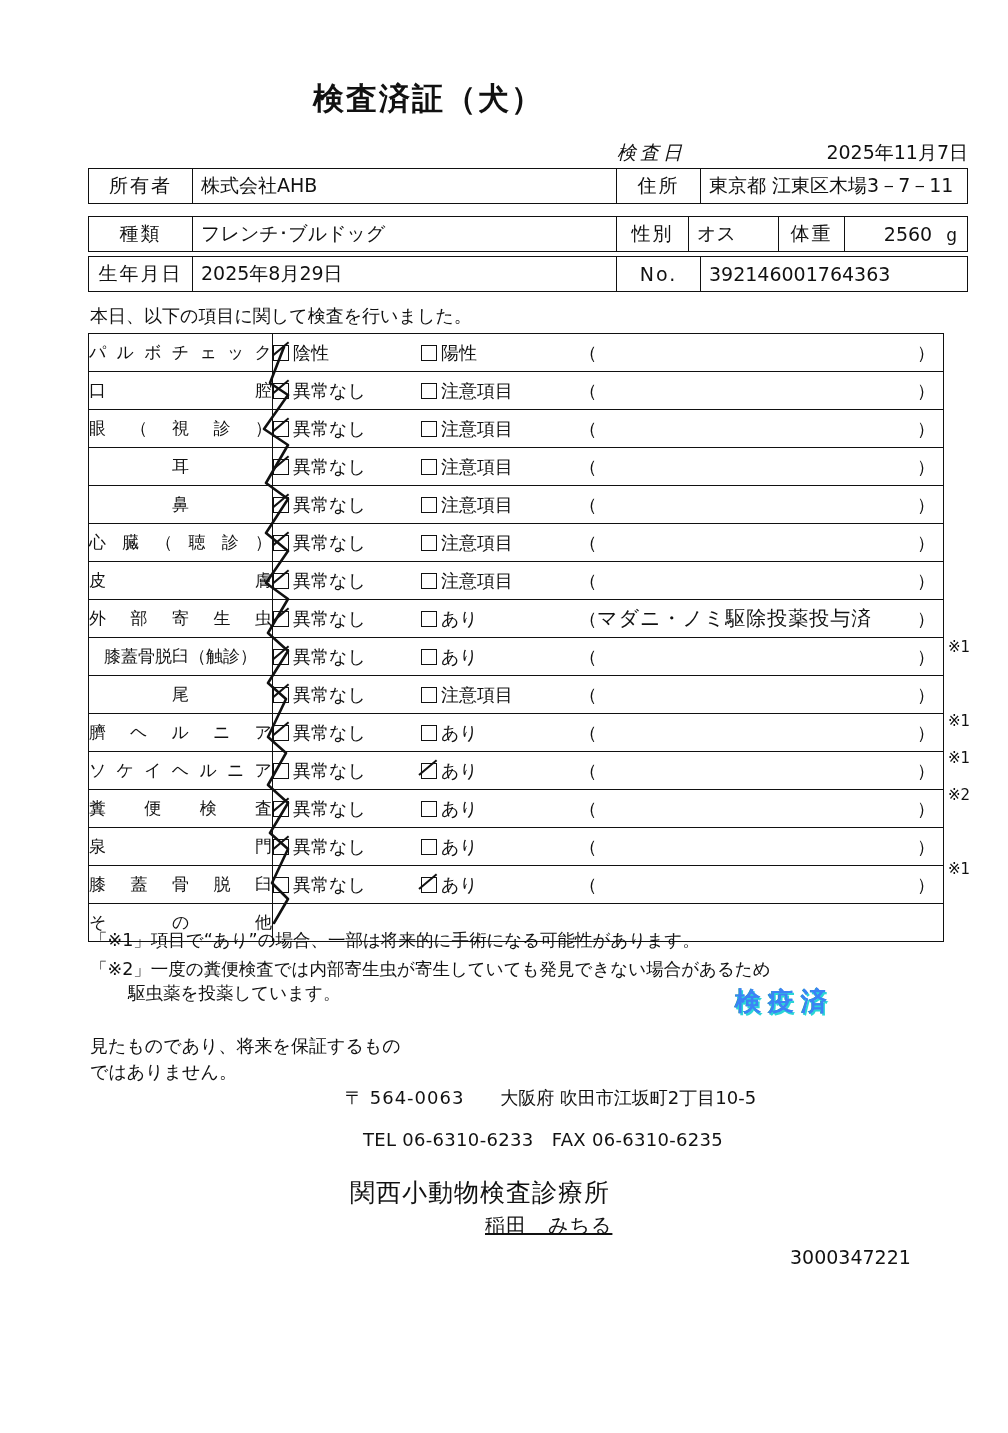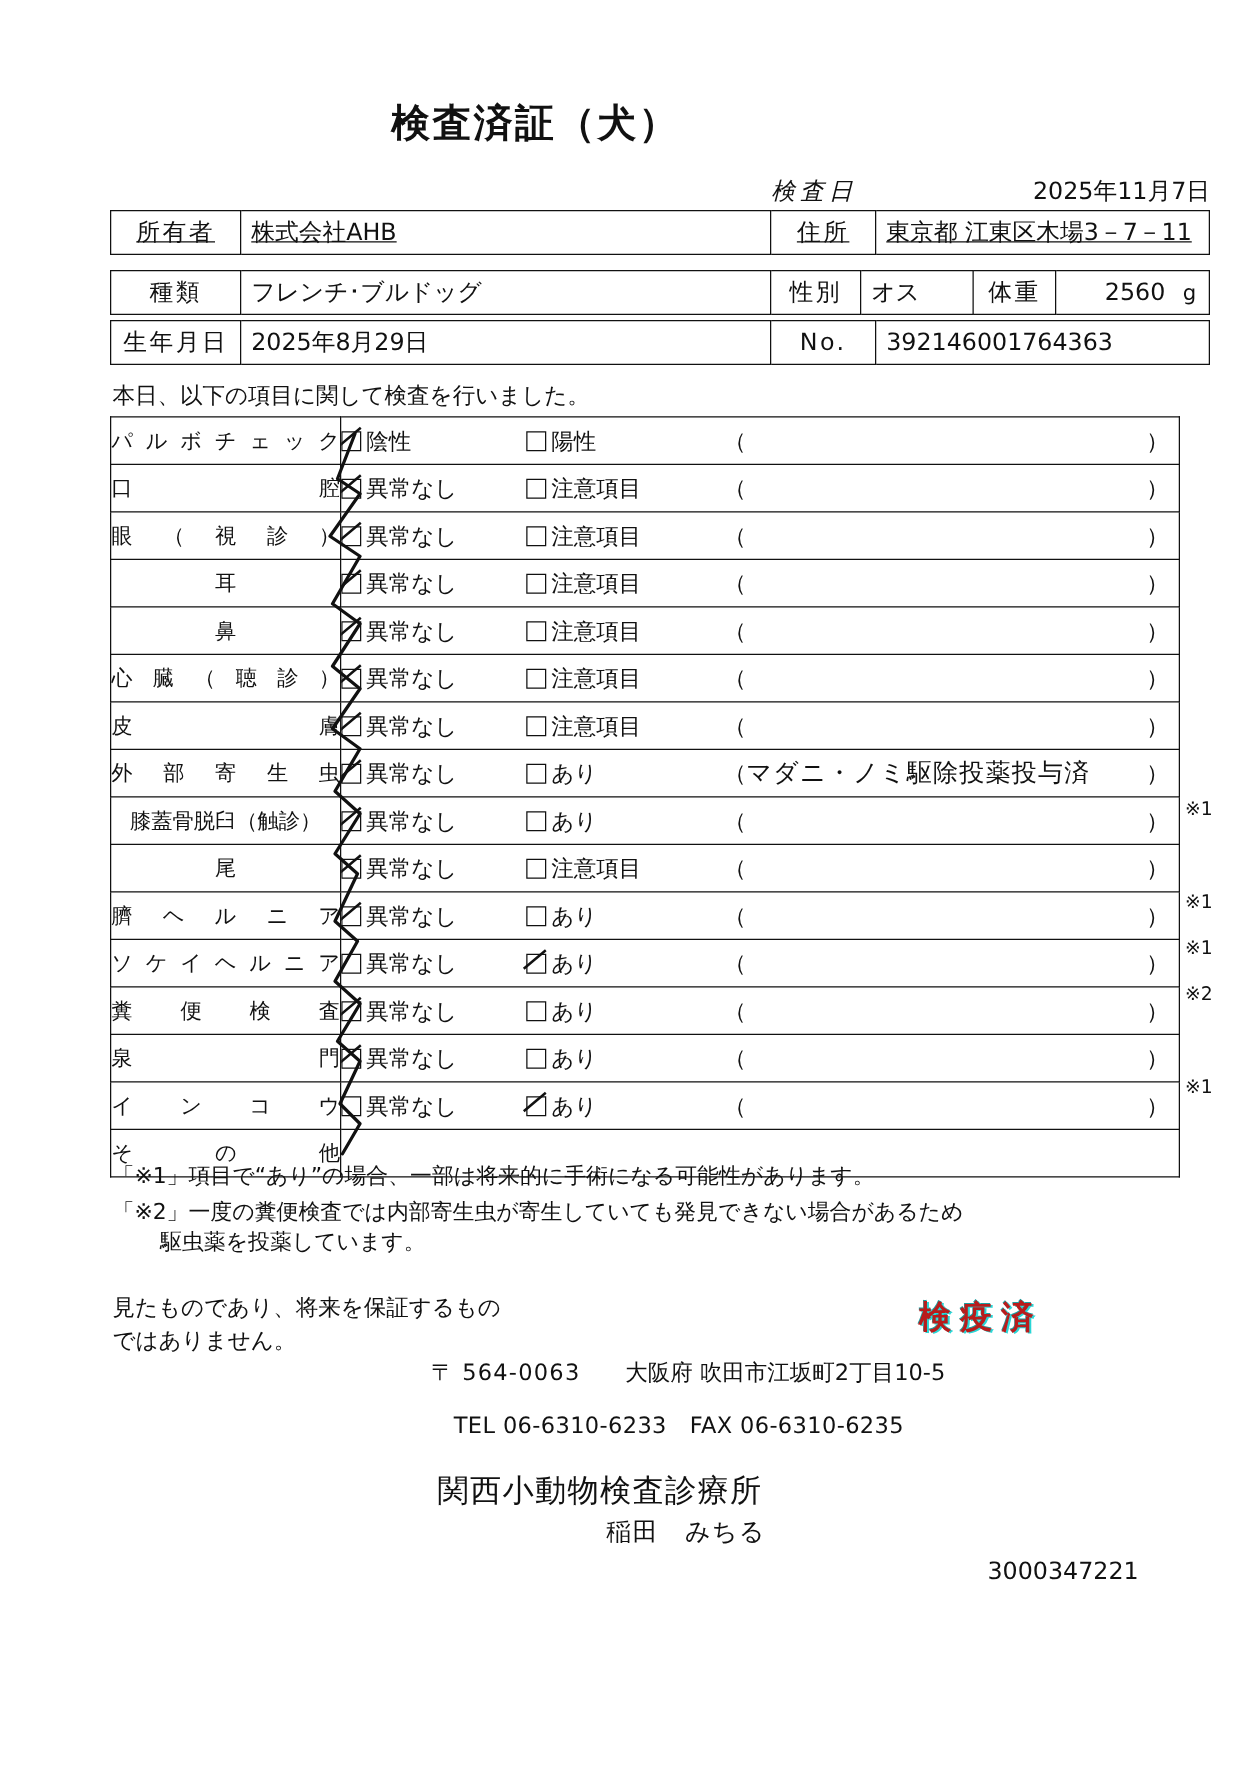--- a/index.html
+++ b/index.html
@@ -72,21 +72,21 @@
     white-space: nowrap;
     overflow: hidden;
   }
   .hdr td.lbl {
     text-align: center;
     letter-spacing: 2px;
   }
   .hdr td.val { text-align: left; }
   .hdr td.val-r { text-align: right; padding-right: 10px; border-radius: 16px; }
 
-  #tbl-owner { top: 168px; text-decoration: underline; }
+  #tbl-owner { top: 168px; }
   #tbl-breed { top: 216px; }
   #tbl-birth { top: 256px; }
 
   .weight-wrap {
     display: flex;
     justify-content: flex-end;
     align-items: baseline;
   }
   .weight-num { }
   .weight-unit { margin-left: 14px; font-size: 17px; }
@@ -222,36 +222,36 @@
     white-space: nowrap;
   }
   #disc1 { top: 1008px; }
   #disc2 { top: 1034px; }
   #disc3 { top: 1060px; }
 
   
   #stamp {
     position: absolute;
     left: 735px;
-    top: 1036px;
+    top: 984px;
     font-size: 26px;
     font-weight: 700;
     letter-spacing: 7px;
-    color: #b91c1c;
+    color: #3b82f6;
     text-shadow: 1.5px 1.5px 0 #29d6d6, -0.5px -0.5px 0 #1d9ea0;
   }
 
   
   .ftr { position: absolute; white-space: nowrap; }
   #ftr-addr { left: 345px; top: 1086px; font-size: 18px; }
   #ftr-addr .zip { letter-spacing: 1px; }
   #ftr-addr .addr { margin-left: 30px; }
   #ftr-tel  { left: 363px; top: 1128px; font-size: 18px; letter-spacing: 0.3px; }
   #ftr-name { left: 350px; top: 1176px; font-size: 25px; letter-spacing: 1px; }
-  #ftr-person { left: 485px; top: 1212px; font-size: 20px; letter-spacing: 1px; }
+  #ftr-person { left: 485px; top: 1212px; font-size: 20px; letter-spacing: 1px; text-decoration: underline; }
   #ftr-serial { left: 790px; top: 1246px; font-size: 19px; }
 </style>
 </head>
 <body>
 
 <div id="page">
 
   <div class="doc-title">検査済証（犬）</div>
 
   <div class="exam-date-row">
@@ -560,21 +560,21 @@
               </span>
               <span class="opt o2">
                 <span class="box"></span>
                 <span>あり</span>
               </span>
               <span class="paren-open">（</span>
             </div>
           </td>
         </tr>
         <tr>
-          <td class="c-label">インコウ</td>
+          <td class="c-label">膝蓋骨脱臼</td>
           <td class="c-opts">
             <span class="paren-close">）</span>
             <div class="opt-grid">
               <span class="opt o1">
                 <span class="box"></span>
                 <span>異常なし</span>
               </span>
               <span class="opt o2">
                 <span class="box checked"></span>
                 <span>あり</span>

